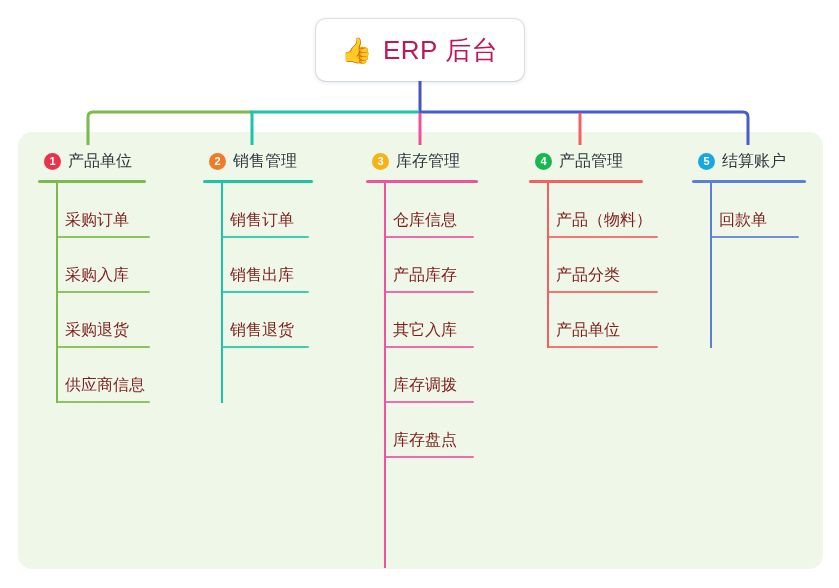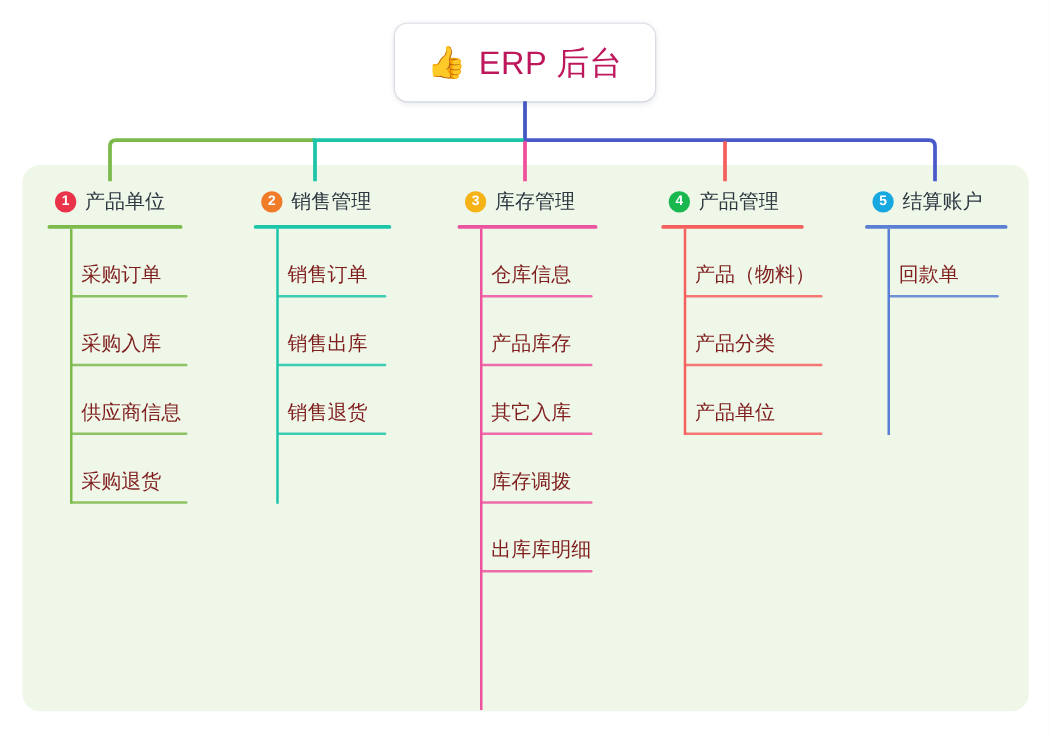--- a/index.html
+++ b/index.html
@@ -97,25 +97,25 @@
           <div class="spine" style="background: rgb(124, 186, 75); height: 220px;"></div>
           <div class="leaf">
             <span class="leaf-label">采购订单</span>
             <div class="leaf-rule" style="width: 93px; background: rgb(124, 186, 75); opacity: 0.85;"></div>
           </div>
           <div class="leaf">
             <span class="leaf-label">采购入库</span>
             <div class="leaf-rule" style="width: 93px; background: rgb(124, 186, 75); opacity: 0.85;"></div>
           </div>
           <div class="leaf">
+            <span class="leaf-label">采购退货</span>
+            <div class="leaf-rule" style="width: 93px; background: rgb(124, 186, 75); opacity: 0.85;"></div>
+          </div>
+          <div class="leaf">
             <span class="leaf-label">供应商信息</span>
-            <div class="leaf-rule" style="width: 93px; background: rgb(124, 186, 75); opacity: 0.85;"></div>
-          </div>
-          <div class="leaf">
-            <span class="leaf-label">采购退货</span>
             <div class="leaf-rule" style="width: 93px; background: rgb(124, 186, 75); opacity: 0.85;"></div>
           </div>
         </div>
       </div>
       <div class="column" style="left: 203px;">
         <div class="col-head">
           <span class="badge" style="background: rgb(240, 124, 42);">2</span>
           <span class="col-title">销售管理</span>
         </div>
         <div class="head-rule" style="width: 110px; background: rgb(28, 197, 168);"></div>
@@ -153,21 +153,21 @@
           </div>
           <div class="leaf">
             <span class="leaf-label">其它入库</span>
             <div class="leaf-rule" style="width: 89px; background: rgb(237, 84, 160); opacity: 0.85;"></div>
           </div>
           <div class="leaf">
             <span class="leaf-label">库存调拨</span>
             <div class="leaf-rule" style="width: 89px; background: rgb(237, 84, 160); opacity: 0.85;"></div>
           </div>
           <div class="leaf">
-            <span class="leaf-label">出库库明细</span>
+            <span class="leaf-label">库存盘点</span>
             <div class="leaf-rule" style="width: 89px; background: rgb(237, 84, 160); opacity: 0.85;"></div>
           </div>
         </div>
       </div>
       <div class="column" style="left: 529px;">
         <div class="col-head">
           <span class="badge" style="background: rgb(25, 184, 79);">4</span>
           <span class="col-title">产品管理</span>
         </div>
         <div class="head-rule" style="width: 114px; background: rgb(244, 96, 94);"></div>

